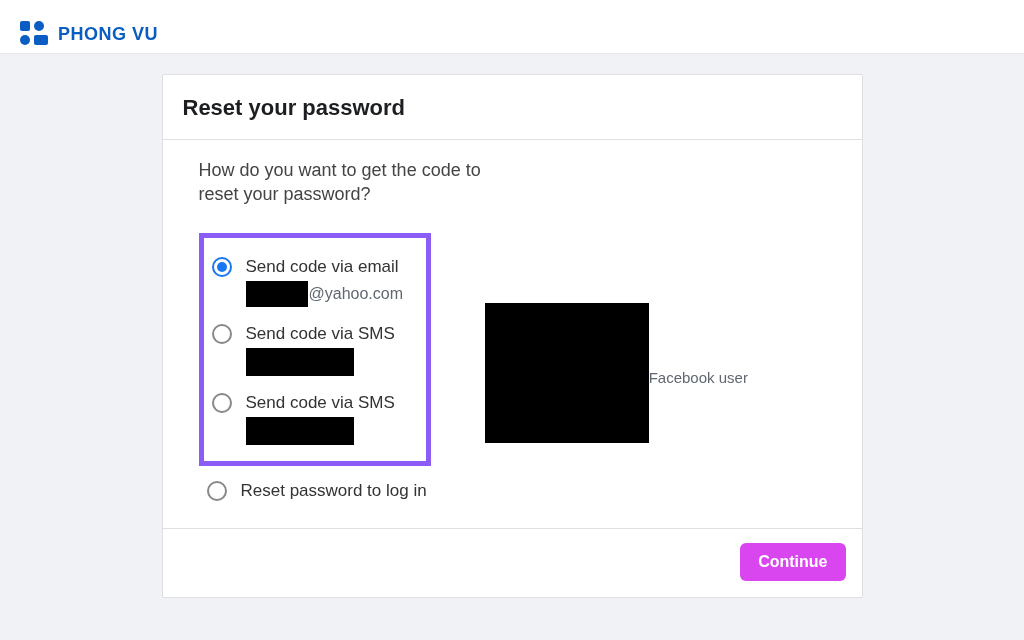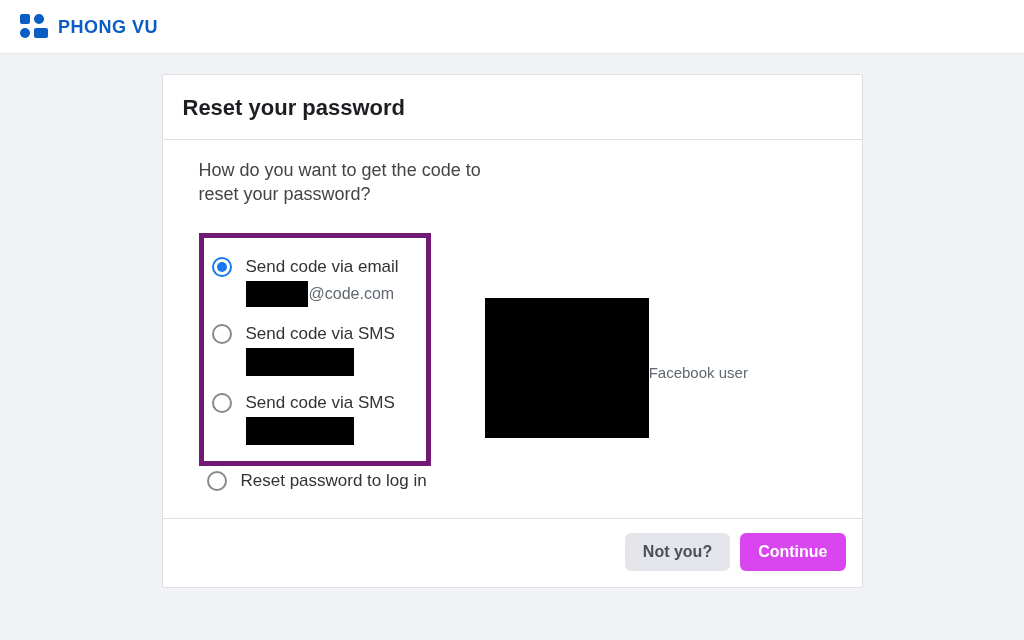--- a/index.html
+++ b/index.html
@@ -1,33 +1,33 @@
 <!DOCTYPE html>
 <html><head>
   <meta charset="utf-8">
   <style>
     * { margin: 0; padding: 0; box-sizing: border-box; }
     body { font-family: Helvetica, Arial, sans-serif; background: #f0f2f5; width: 1024px; height: 640px; overflow: hidden; }
-    .header { background: #fff; height: 54px; padding: 14px 20px; border-bottom: 1px solid #e8e8e8; }
+    .header { background: #fff; height: 54px; padding: 21px 20px; border-bottom: 1px solid #e8e8e8; }
     .logo { display: flex; align-items: center; gap: 6px; }
     .logo-mark { display: inline-block; position: relative; width: 32px; height: 26px; }
     .logo-mark span { position: absolute; background: #0a5dc2; }
     .m1 { width: 10px; height: 10px; left: 0; top: 0; border-radius: 2px; }
     .m2 { width: 10px; height: 10px; left: 14px; top: 0; border-radius: 50%; }
     .m3 { width: 10px; height: 10px; left: 0; top: 14px; border-radius: 50%; }
     .m4 { width: 14px; height: 10px; left: 14px; top: 14px; border-radius: 2px; }
     .logo-text { font-size: 18px; font-weight: 700; letter-spacing: 0.5px; color: #0a5dc2; }
     .page { display: flex; justify-content: center; padding-top: 20px; }
     .card { width: 701px; background: #fff; border: 1px solid #dddfe2; border-radius: 2px; }
     .card-title { padding: 20px 20px 18px; border-bottom: 1px solid #dddfe2; }
     .card-title h1 { font-size: 22px; font-weight: 700; color: #1c1e21; }
     .card-body { padding: 18px 36px 14px; }
     .prompt { font-size: 18px; color: #444; margin-bottom: 26px; line-height: 1.35; max-width: 310px; }
     .content-row { display: flex; }
-    .options-highlight { border: 5px solid #701a75; padding: 14px 8px 12px 8px; width: 232px; }
+    .options-highlight { border: 5px solid #8b5cf6; padding: 14px 8px 12px 8px; width: 232px; margin-bottom: 10px; }
     .options-plain { padding: 0 8px; }
     .radio-row { display: flex; align-items: flex-start; gap: 14px; padding: 4px 0; margin-bottom: 8px; }
     .radio { width: 20px; height: 20px; border: 2px solid #888; border-radius: 50%; flex-shrink: 0; position: relative; margin-top: 1px; }
     .radio.selected { border-color: #1877f2; }
     .radio.selected::after { content: ""; position: absolute; width: 10px; height: 10px; background: #1877f2; border-radius: 50%; top: 50%; left: 50%; transform: translate(-50%, -50%); }
     .opt-label { font-size: 17px; color: #333; line-height: 1.25; }
     .opt-sub { margin-top: 4px; }
     .redact { display: inline-block; vertical-align: middle; background: #000; }
     .redact-email { width: 62px; height: 26px; }
     .redact-phone { width: 108px; height: 28px; }
@@ -63,21 +63,21 @@
     <div class="card-body">
       <div class="prompt">How do you want to get the code to reset your password?</div>
       <div class="content-row">
         <div>
           <div class="options-highlight">
             <div class="radio-row">
               <div class="radio selected"></div>
               <div>
                 <div class="opt-label">Send code via email</div>
                 <div class="opt-sub">
-                  <span class="redact redact-email"></span><span class="email-suffix">@code.com</span>
+                  <span class="redact redact-email"></span><span class="email-suffix">@yahoo.com</span>
                 </div>
               </div>
             </div>
             <div class="radio-row">
               <div class="radio"></div>
               <div>
                 <div class="opt-label">Send code via SMS</div>
                 <div class="opt-sub"><span class="redact redact-phone"></span></div>
               </div>
             </div>
@@ -98,17 +98,16 @@
             </div>
           </div>
         </div>
         <div class="profile-col">
           <div class="avatar"></div>
           <div class="profile-name">Facebook user</div>
         </div>
       </div>
     </div>
     <div class="card-footer">
-      <button class="btn btn-secondary">Not you?</button>
       <button class="btn btn-primary">Continue</button>
     </div>
   </div>
 </div>
 
 </body></html>

